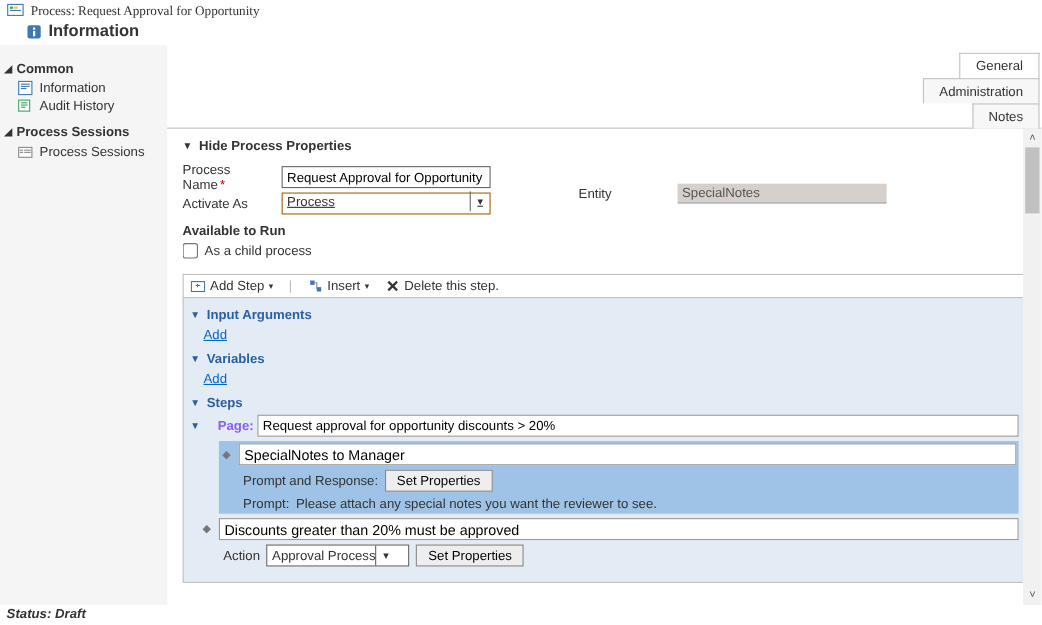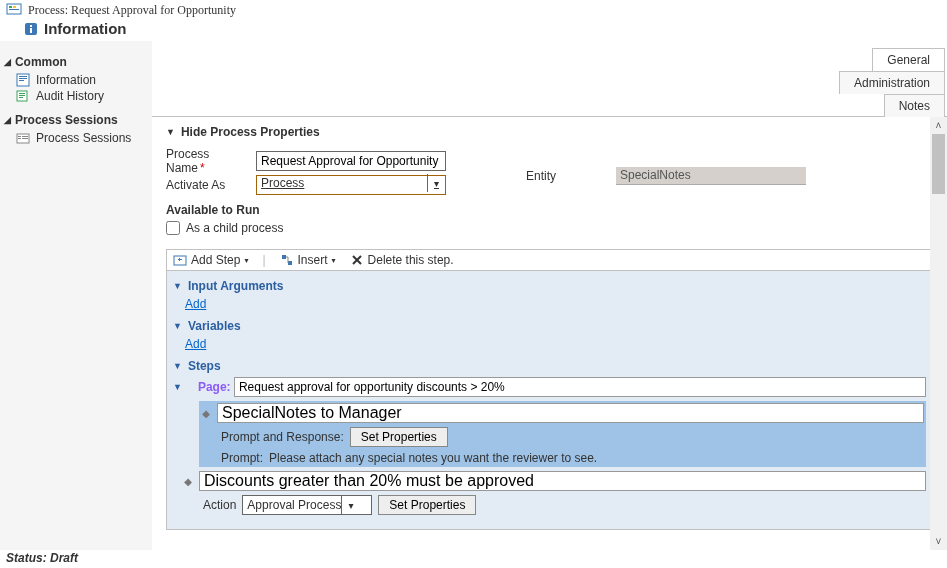--- a/index.html
+++ b/index.html
@@ -62,21 +62,21 @@
 
   .page-row { display: flex; align-items: center; gap: 0; margin: 4px 0; }
   .page-label { font-weight: bold; color: #8b5cf6; margin-left: 12px; font-size: 12px; }
   .page-caret { color: #2b5fa1; font-size: 9px; margin-right: 4px; cursor: pointer; }
   .page-text { flex: 1; height: 20px; border: 1px solid #999; background: #fff; padding: 2px 4px; font-size: 12px; }
 
   .step-block { margin: 4px 0 4px 26px; }
   .step-block.selected { background: #9ec3e6; padding: 2px; }
   .bullet-row { display: flex; align-items: center; gap: 6px; }
   .bullet { color: #777; font-size: 10px; width: 10px; text-align: center; }
-  .step-title-input { flex: 1; height: 20px; border: 1px solid #999; background: #fff; padding: 2px 4px; font-size: 16px; }
+  .step-title-input { flex: 1; height: 20px; border: 1px solid #999; background: #fff; padding: 2px 4px; font-size: 13px; }
   .step-detail-line { margin: 4px 0 0 20px; font-size: 12px; display: flex; align-items: center; gap: 6px; }
   .btn { border: 1px solid #888; background: #eee; padding: 2px 10px; font-size: 12px; cursor: pointer; }
 
   .action-select { width: 130px; height: 20px; border: 1px solid #666; display: flex; align-items: center; justify-content: flex-start; padding-left: 4px; font-size: 12px; background: #fff; }
 
   
   .vscroll { position: absolute; right: 0; top: 0; bottom: 0; width: 17px; background: #f1f1f1; }
   .vscroll-up, .vscroll-down { height: 17px; display: flex; align-items: center; justify-content: center; }
   .vscroll-track { position: absolute; top: 17px; bottom: 17px; left: 0; right: 0; }
   .vscroll-thumb { position: absolute; left: 2px; right: 2px; top: 0; height: 60px; background: #c1c1c1; }

